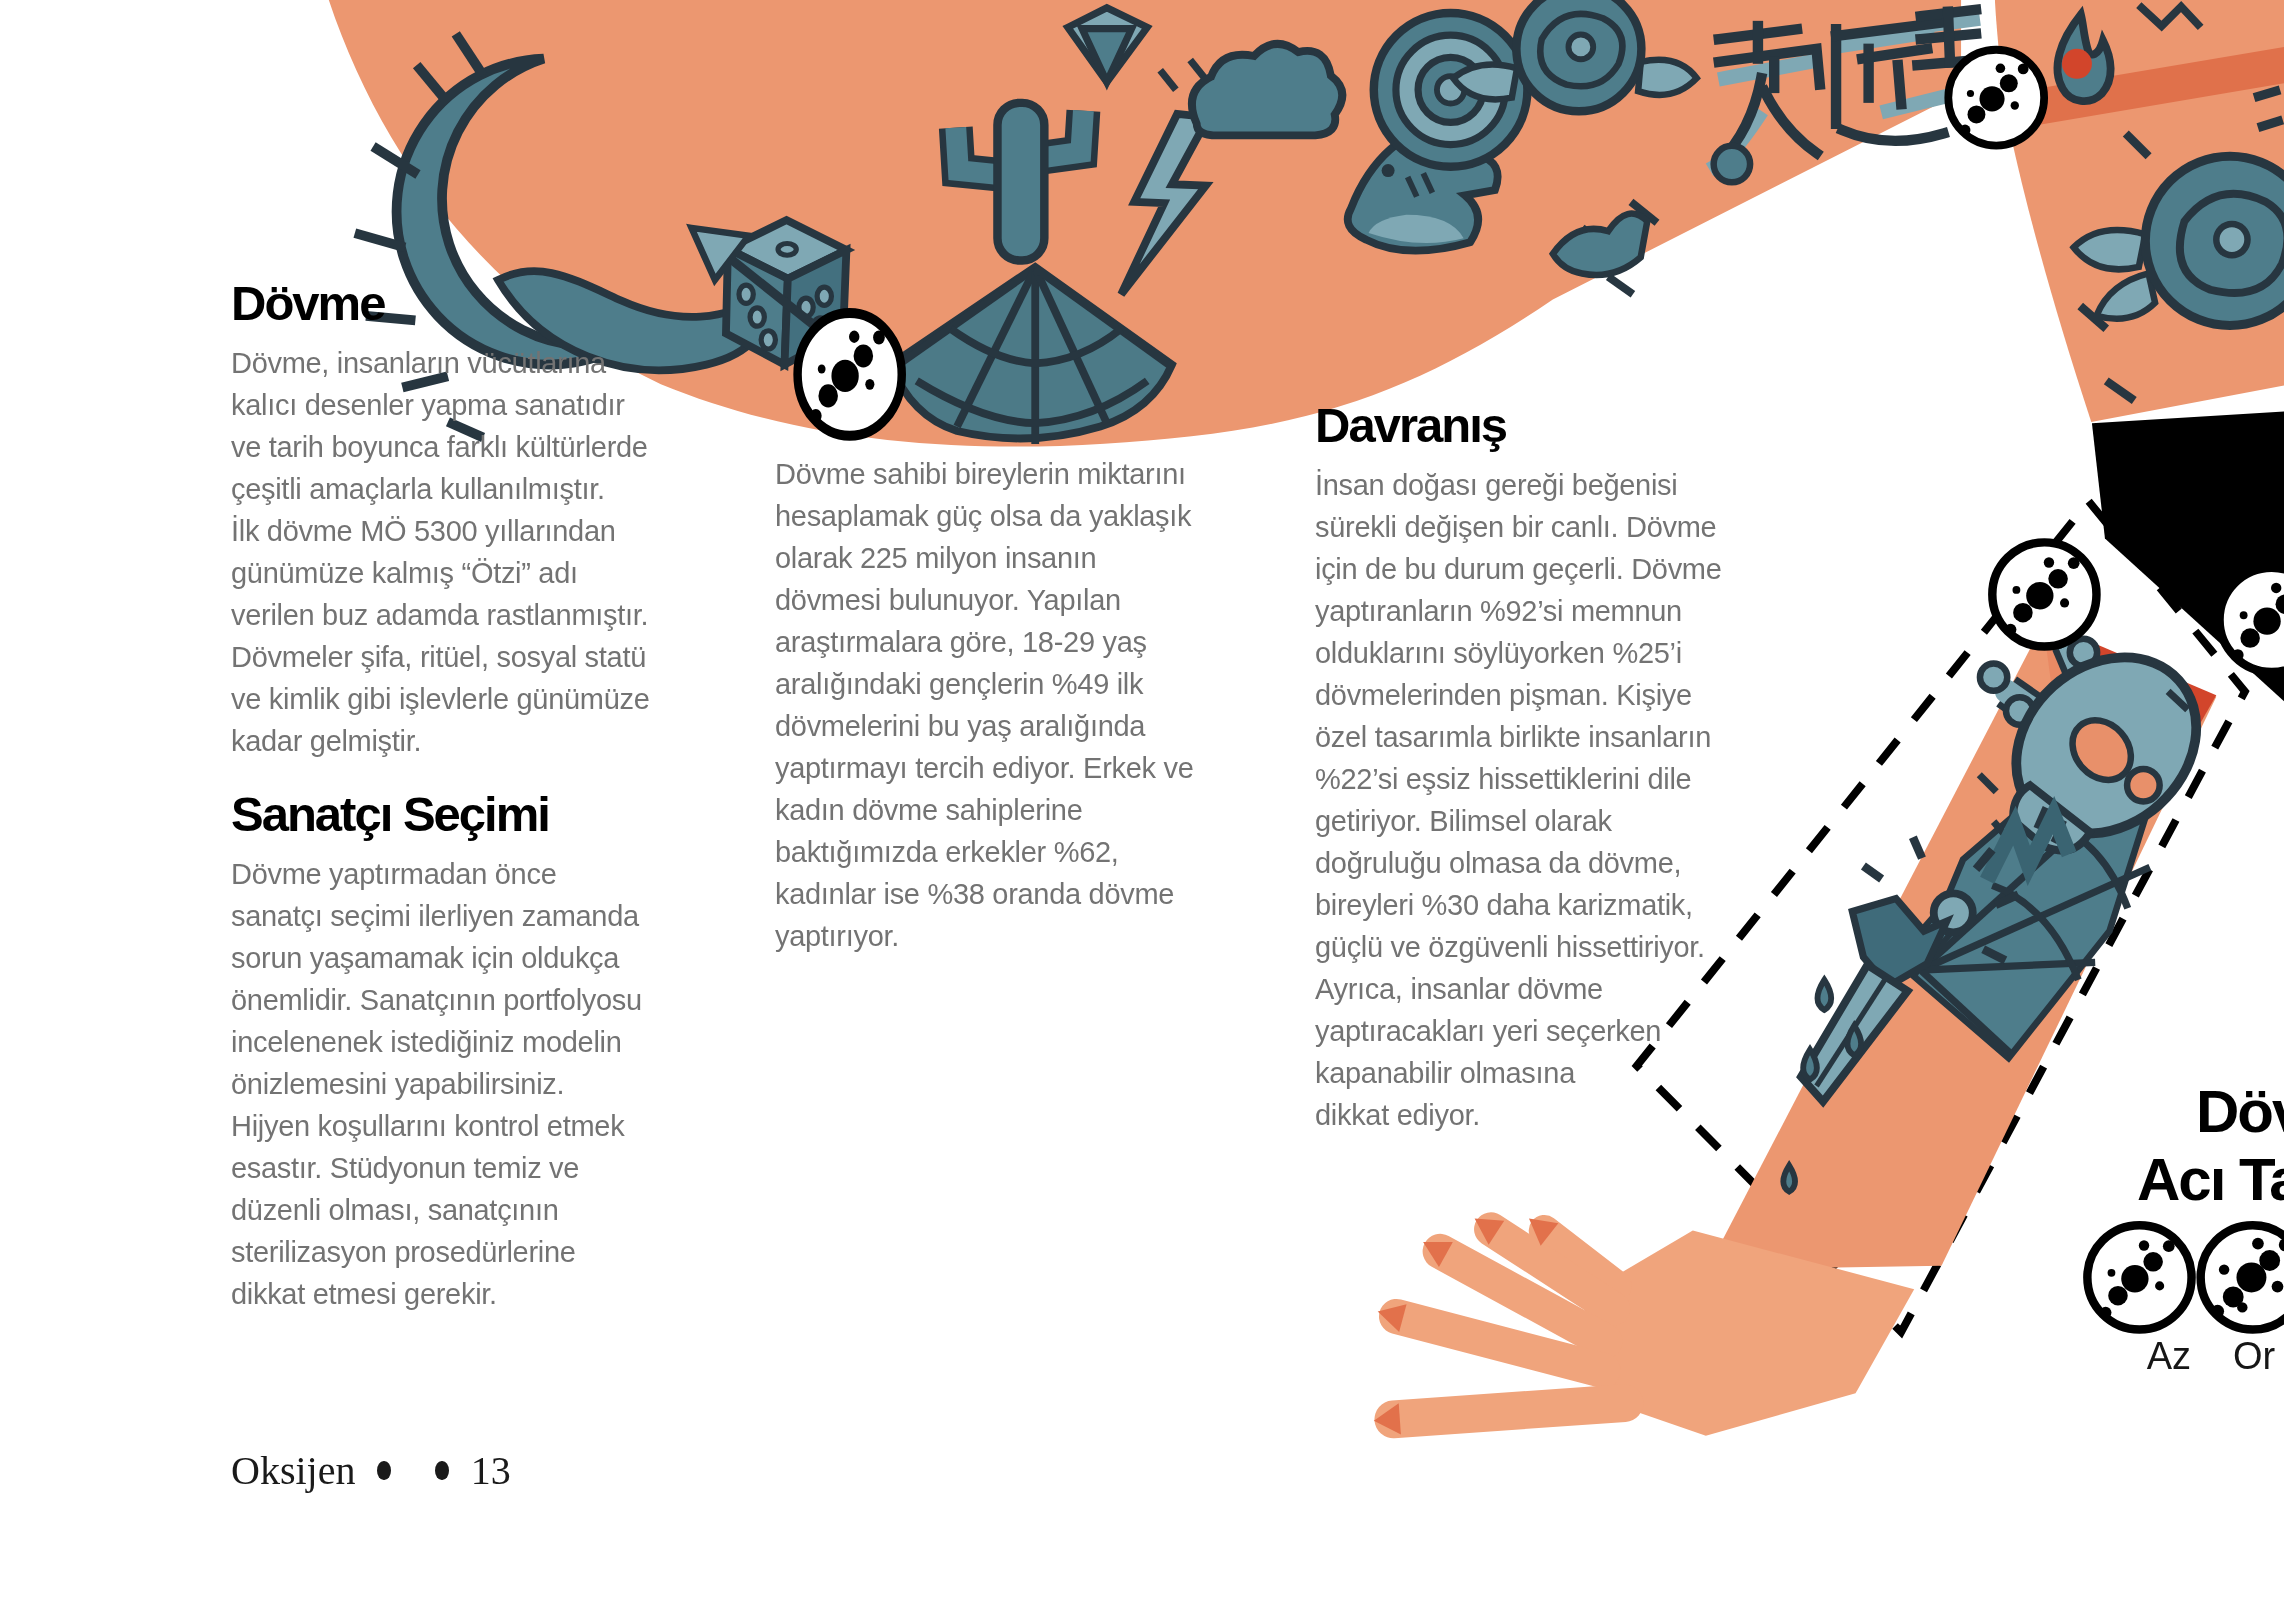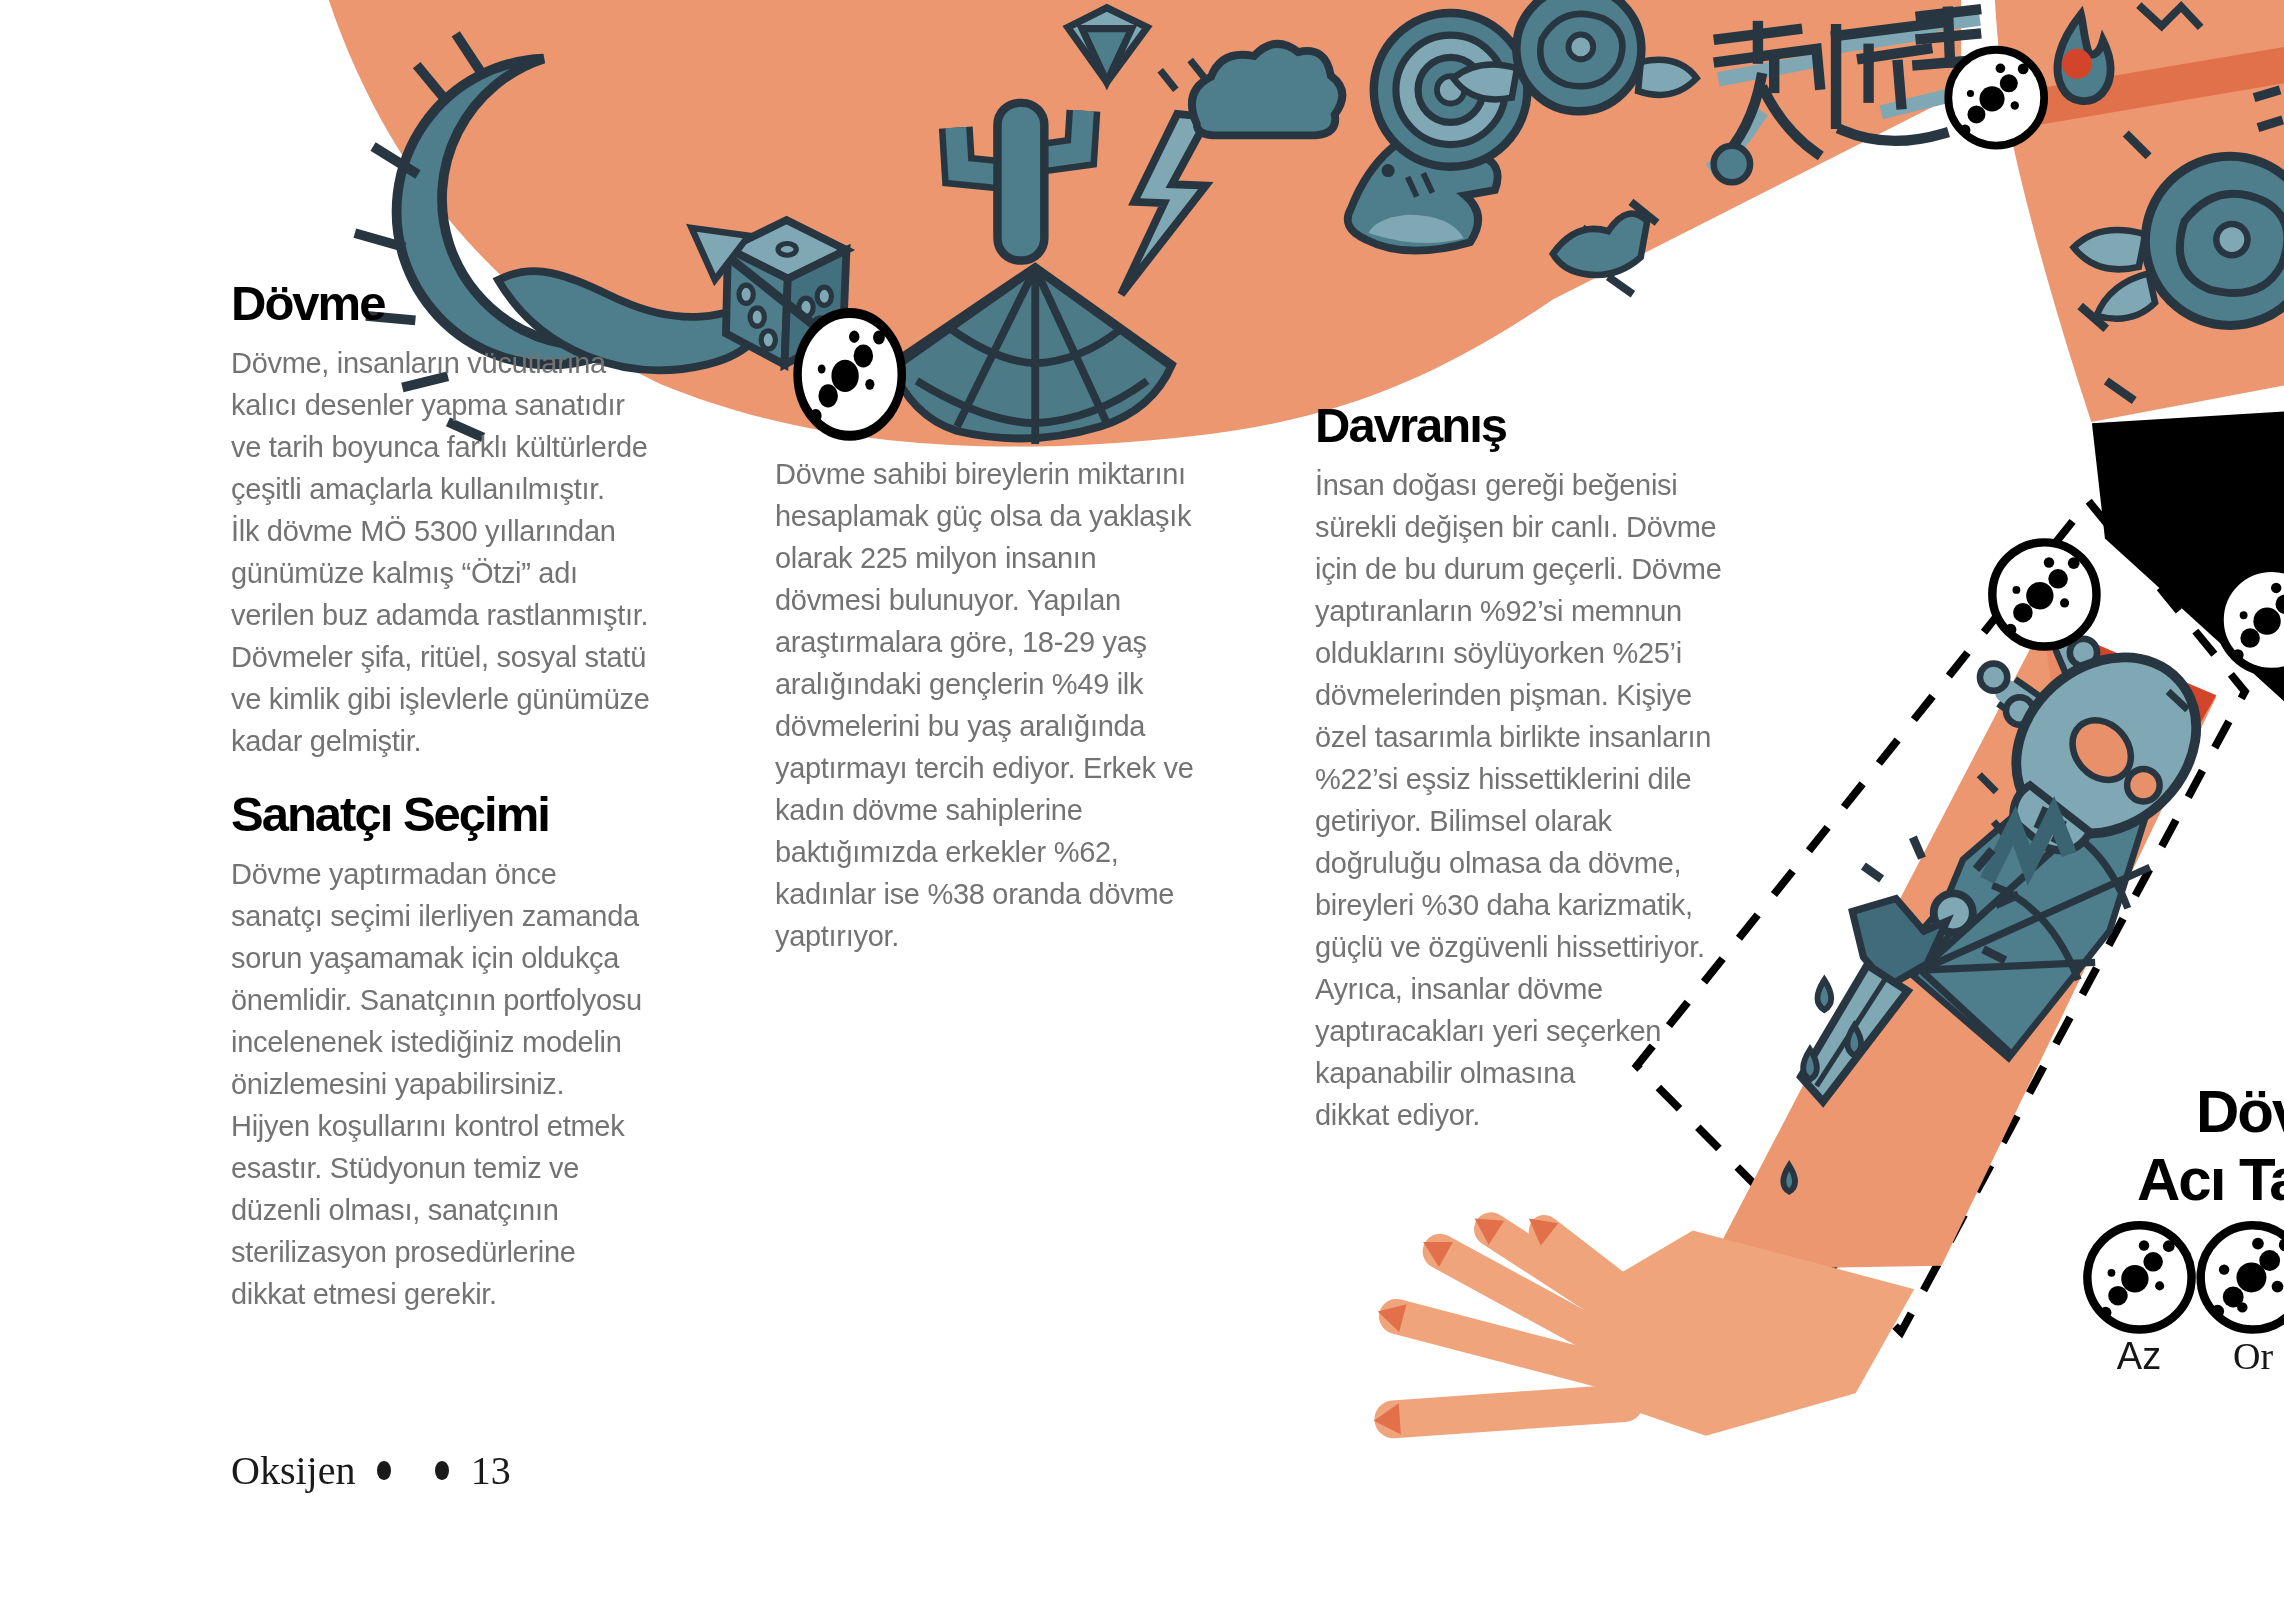--- a/index.html
+++ b/index.html
@@ -34,22 +34,22 @@
     position:absolute;
     font-size:60px;font-weight:bold;letter-spacing:-2px;line-height:1;
     white-space:nowrap;color:#000;
   }
   #pain-title-1{left:2196px;top:1082px;}
   #pain-title-2{left:2137px;top:1150px;}
   .pain-label{
     position:absolute;top:1336px;
     font-size:38px;line-height:1.1;color:#161616;white-space:nowrap;
   }
-  #pain-label-az{left:2087px;width:104px;text-align:center;}
-  #pain-label-or{left:2233px;font-family:Liberation Serif, serif;}
+  #pain-label-az{left:2087px;width:104px;text-align:right;}
+  #pain-label-or{left:2233px;}
 
   #footer{
     position:absolute;left:231px;top:1447px;
     display:flex;align-items:center;
     font-family:"Liberation Serif","DejaVu Serif",serif;
     font-size:40px;color:#1a1a1a;white-space:nowrap;
   }
   .sep{
     width:13.7px;height:19.5px;border-radius:50%;
     background:#1a1a1a;margin:0 22px;flex:0 0 auto;

